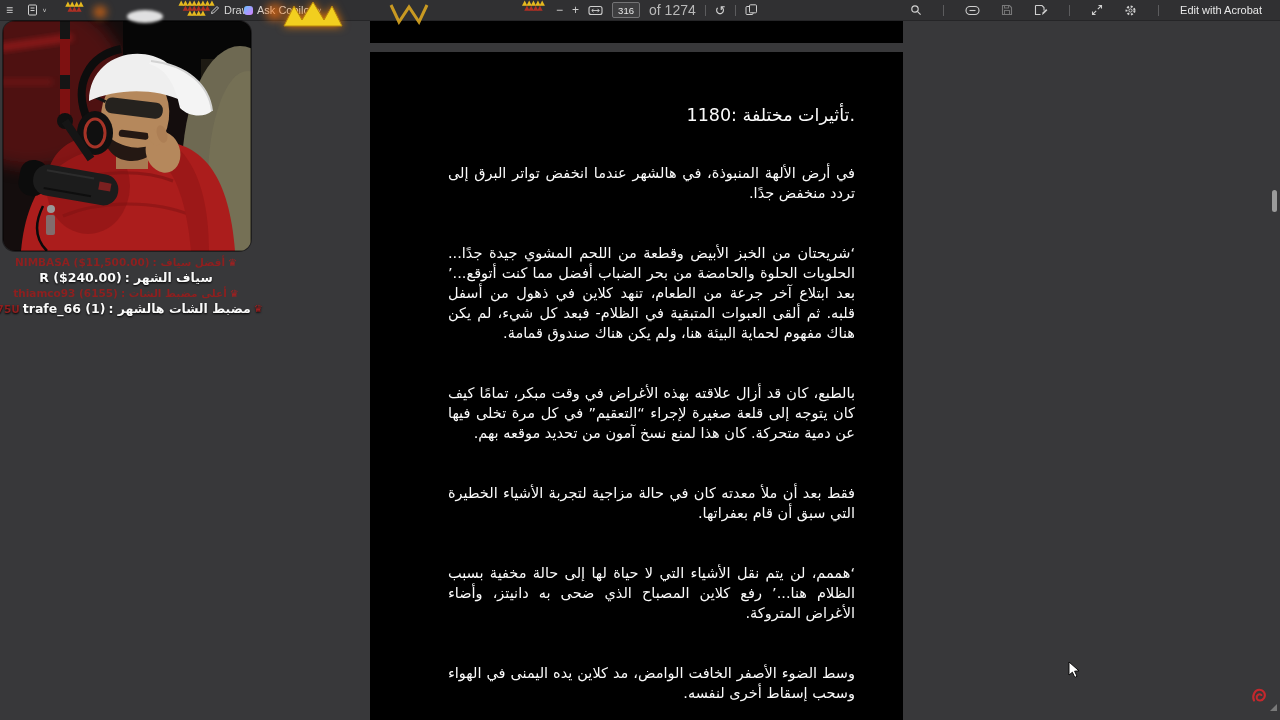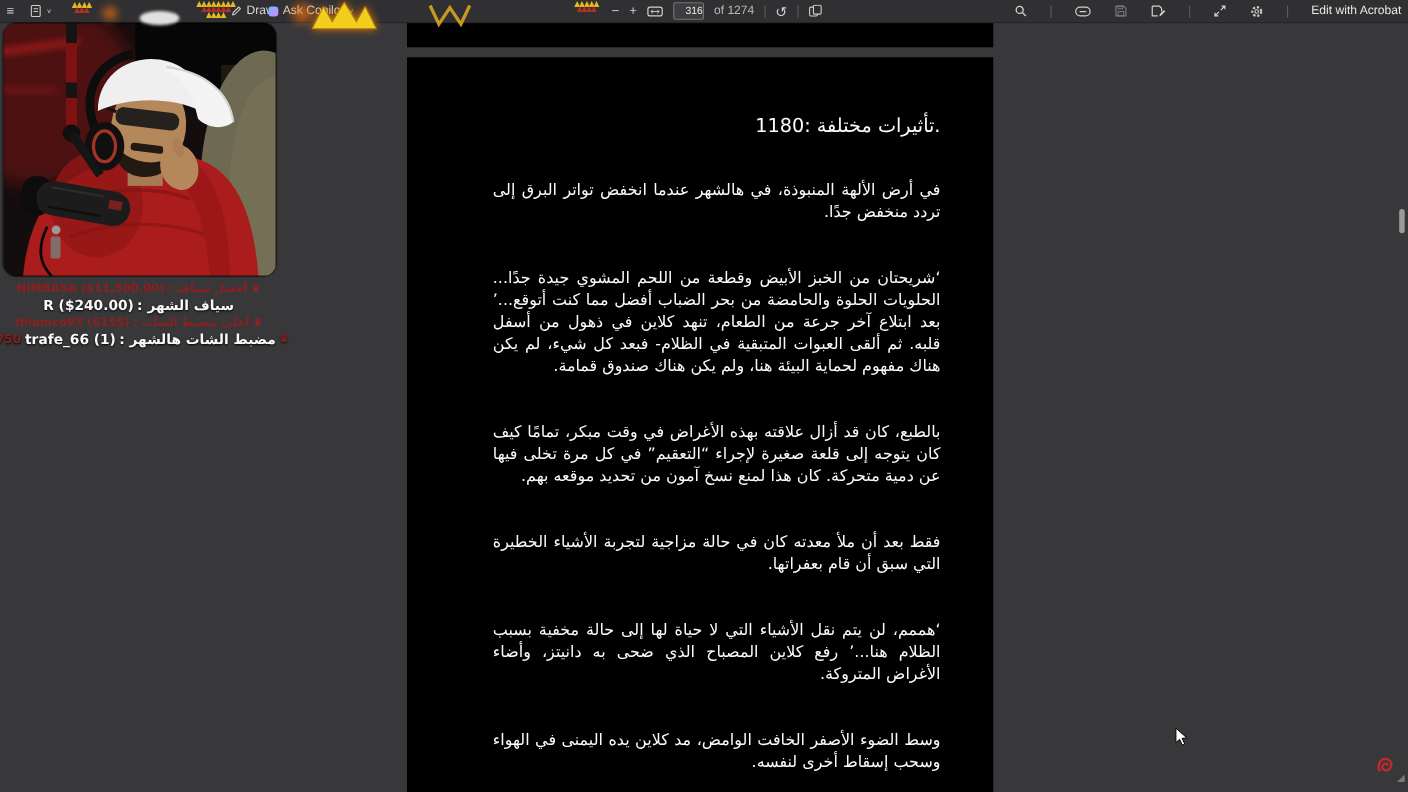--- a/index.html
+++ b/index.html
@@ -10,24 +10,24 @@
   .toolbar{position:absolute;left:0;top:0;width:1280px;height:20px;background:#303032;
            border-bottom:1px solid #252527;z-index:1;color:#d6d6d6;}
   .tb-item{position:absolute;top:0;height:20px;display:flex;align-items:center;gap:4px;
            font-size:11px;color:#d6d6d6;}
   .tb-glyph{font-size:12px;line-height:1;color:#cfcfcf;}
   .chev{font-size:7px;color:#b8b8b8;transform:scaleY(.8);}
   .sep{width:1px;height:11px;background:#5c5c5e;}
   .center-controls{position:absolute;left:556px;top:0;height:20px;display:flex;
                    align-items:center;gap:9px;}
   .page-input{width:26px;height:14px;background:#3e3e40;border:1px solid #747476;
-              border-radius:2px;color:#e8e8e8;font-size:9.5px;text-align:right;
+              border-radius:2px;color:#e8e8e8;font-size:9.5px;text-align:center;
               font-family:"Liberation Sans",sans-serif;padding:0;}
-  .of-label{font-size:11px;color:#b9b9b9;text-align:right;}
-  .right-controls{position:absolute;right:6px;top:0;height:20px;display:flex;
+  .of-label{font-size:14px;color:#b9b9b9;text-align:right;}
+  .right-controls{position:absolute;right:18px;top:0;height:20px;display:flex;
                   align-items:center;gap:21px;}
   .edit-acrobat{font-size:11px;color:#e8e8e8;}
   .dim{opacity:.45;}
   svg.ic{display:block;}
 
   
   .pdf-area{position:absolute;left:0;top:20px;width:1280px;height:700px;background:#38383a;}
   .page-prev{position:absolute;left:370px;top:0;width:533px;height:23px;background:#000;}
   .page{position:absolute;left:370px;top:32px;width:533px;height:700px;background:#000;}
   .page-content{direction:rtl;padding:0 48px 0 78px;color:#fbfbfb;

